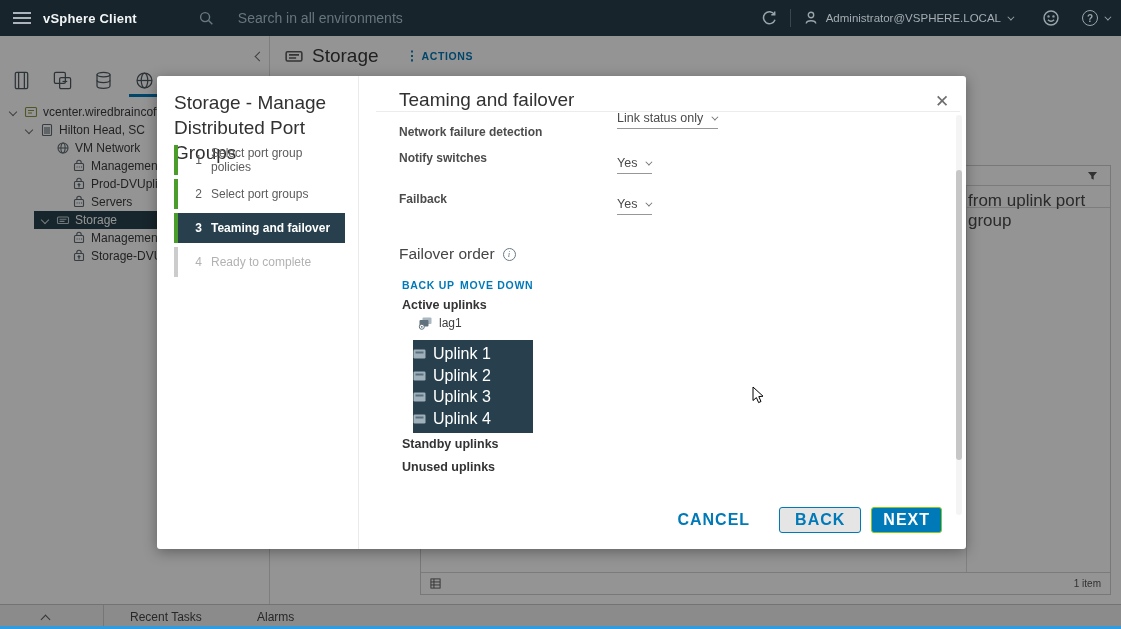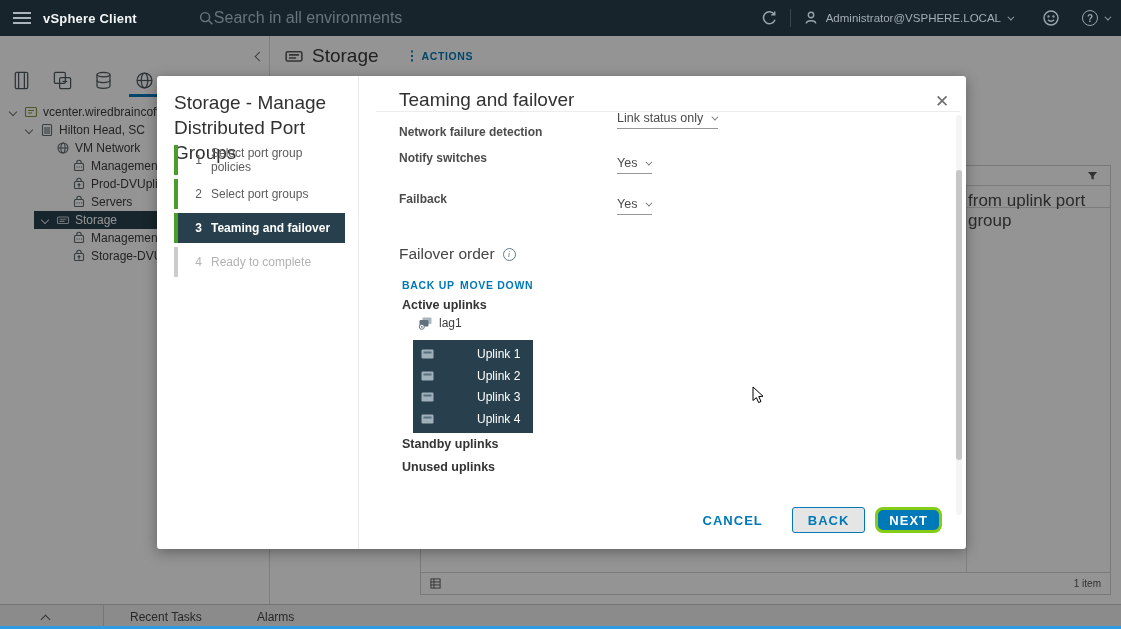--- a/index.html
+++ b/index.html
@@ -8,21 +8,21 @@
   #app { position:relative; width:1121px; height:629px; background:#fff; overflow:hidden; }
 
   
   #topbar { position:absolute; left:0; top:0; width:1121px; height:36px; background:#17242b; z-index:20;
     display:flex; align-items:center; }
   .hamburger { width:18px; height:12px; margin-left:13px; display:flex; flex-direction:column; justify-content:space-between; cursor:pointer;}
   .hamburger i { display:block; height:1.6px; background:#aab4ba; }
   #brand { color:#f2f5f6; font-size:13px; font-weight:700; margin-left:12px; letter-spacing:.2px; }
   #searchwrap { display:flex; align-items:center; margin-left:62px; }
   #searchwrap svg { stroke:#6a7880; }
-  #searchinput { background:transparent; border:none; outline:none; color:#97a2a9; font-size:16px; margin-left:0; width:240px;
+  #searchinput { background:transparent; border:none; outline:none; color:#97a2a9; font-size:14px; margin-left:24px; width:240px;
     font-family:"Liberation Sans", sans-serif;}
   #searchinput::placeholder { color:#67757d; }
   #topright { position:absolute; right:0; top:0; height:36px; display:flex; align-items:center; }
   .tb-icon { stroke:#9aa5ab; fill:none; }
   .tb-sep { width:1px; height:18px; background:#39464d; margin:0 12px; }
   #username { color:#a3adb3; font-size:11.5px; margin:0 6px 0 7px; }
   .cv { display:inline-block; width:5px; height:5px; border-right:1.4px solid currentColor; border-bottom:1.4px solid currentColor;
     transform:rotate(45deg) translateY(-2px); }
   #help-q { width:16px; height:16px; border:1.3px solid #9aa5ab; border-radius:50%; color:#9aa5ab; font-size:10px; font-weight:700;
     display:flex; align-items:center; justify-content:center; }
@@ -101,33 +101,33 @@
   #sect-failover { position:absolute; left:0; top:133px; font-size:15.5px; color:#454545; display:flex; align-items:center;}
   #info-i { width:13px; height:13px; border:1px solid #667986; border-radius:50%; color:#667986; font-size:9px; font-style:italic;
     font-family:"Liberation Serif", serif; display:inline-flex; align-items:center; justify-content:center; margin-left:8px; cursor:pointer;}
   .mvlink { position:absolute; top:167px; font-size:10.5px; font-weight:700; letter-spacing:.7px; color:#0079b8; cursor:pointer; }
   #moveup { left:3px; } #movedown { left:61px; }
   .grouplabel { position:absolute; left:3px; font-size:12.5px; font-weight:700; color:#333; }
   #lagrow { position:absolute; left:19px; top:204px; display:flex; align-items:center; font-size:12px; color:#3c3c3c; cursor:pointer; }
   #lagrow svg { margin-right:6px; }
   #upblock { position:absolute; left:14px; top:228px; width:120px; height:93px; background:#28404d; display:flex; flex-direction:column;
     justify-content:space-around; padding:3px 0; }
-  .uprow { display:flex; align-items:center; padding-left:8px; color:#fff; font-size:12px; cursor:pointer;gap:36px; }
+  .uprow { display:flex; align-items:center; color:#fff; font-size:16px; cursor:pointer; }
   .uprow svg { margin-right:7px; }
   #cursor { position:absolute; left:353px; top:274px; z-index:5; }
 
   #mscrollbar { position:absolute; left:799px; top:39px; width:6px; height:400px; background:#f4f4f4; border-radius:3px; }
   #mthumb { position:absolute; left:0; top:55px; width:6px; height:290px; background:#c6c6c6; border-radius:3px; cursor:pointer; }
 
   #mfooter { position:absolute; right:24px; top:431px; height:26px; display:flex; align-items:center; }
-  .btn { font-size:13px; font-weight:700; letter-spacing:1px; cursor:pointer;
+  .btn { font-size:16px; font-weight:700; letter-spacing:1px; cursor:pointer;
     font-family:"Liberation Sans", sans-serif; }
   #btn-cancel { color:#0079b8; background:none; border:none; margin-right:29px; }
   #btn-back { color:#0079b8; background:#e5e5e5; border:1px solid #0079b8; border-radius:3px; height:26px; padding:0 15px; margin-right:10px; }
-  #btn-next { color:#fff; background:#0079b8; border:3px solid #84cc16; border-radius:8px; height:26px; padding:0 11px; }
+  #btn-next { color:#fff; background:#0079b8; border:1px solid #84cc16; border-radius:3px; height:26px; padding:0 11px; }
 </style>
 </head>
 <body>
 
 <div id="app">
 
   <div id="topbar">
     <span class="hamburger">
         <i></i>
         <i></i>

